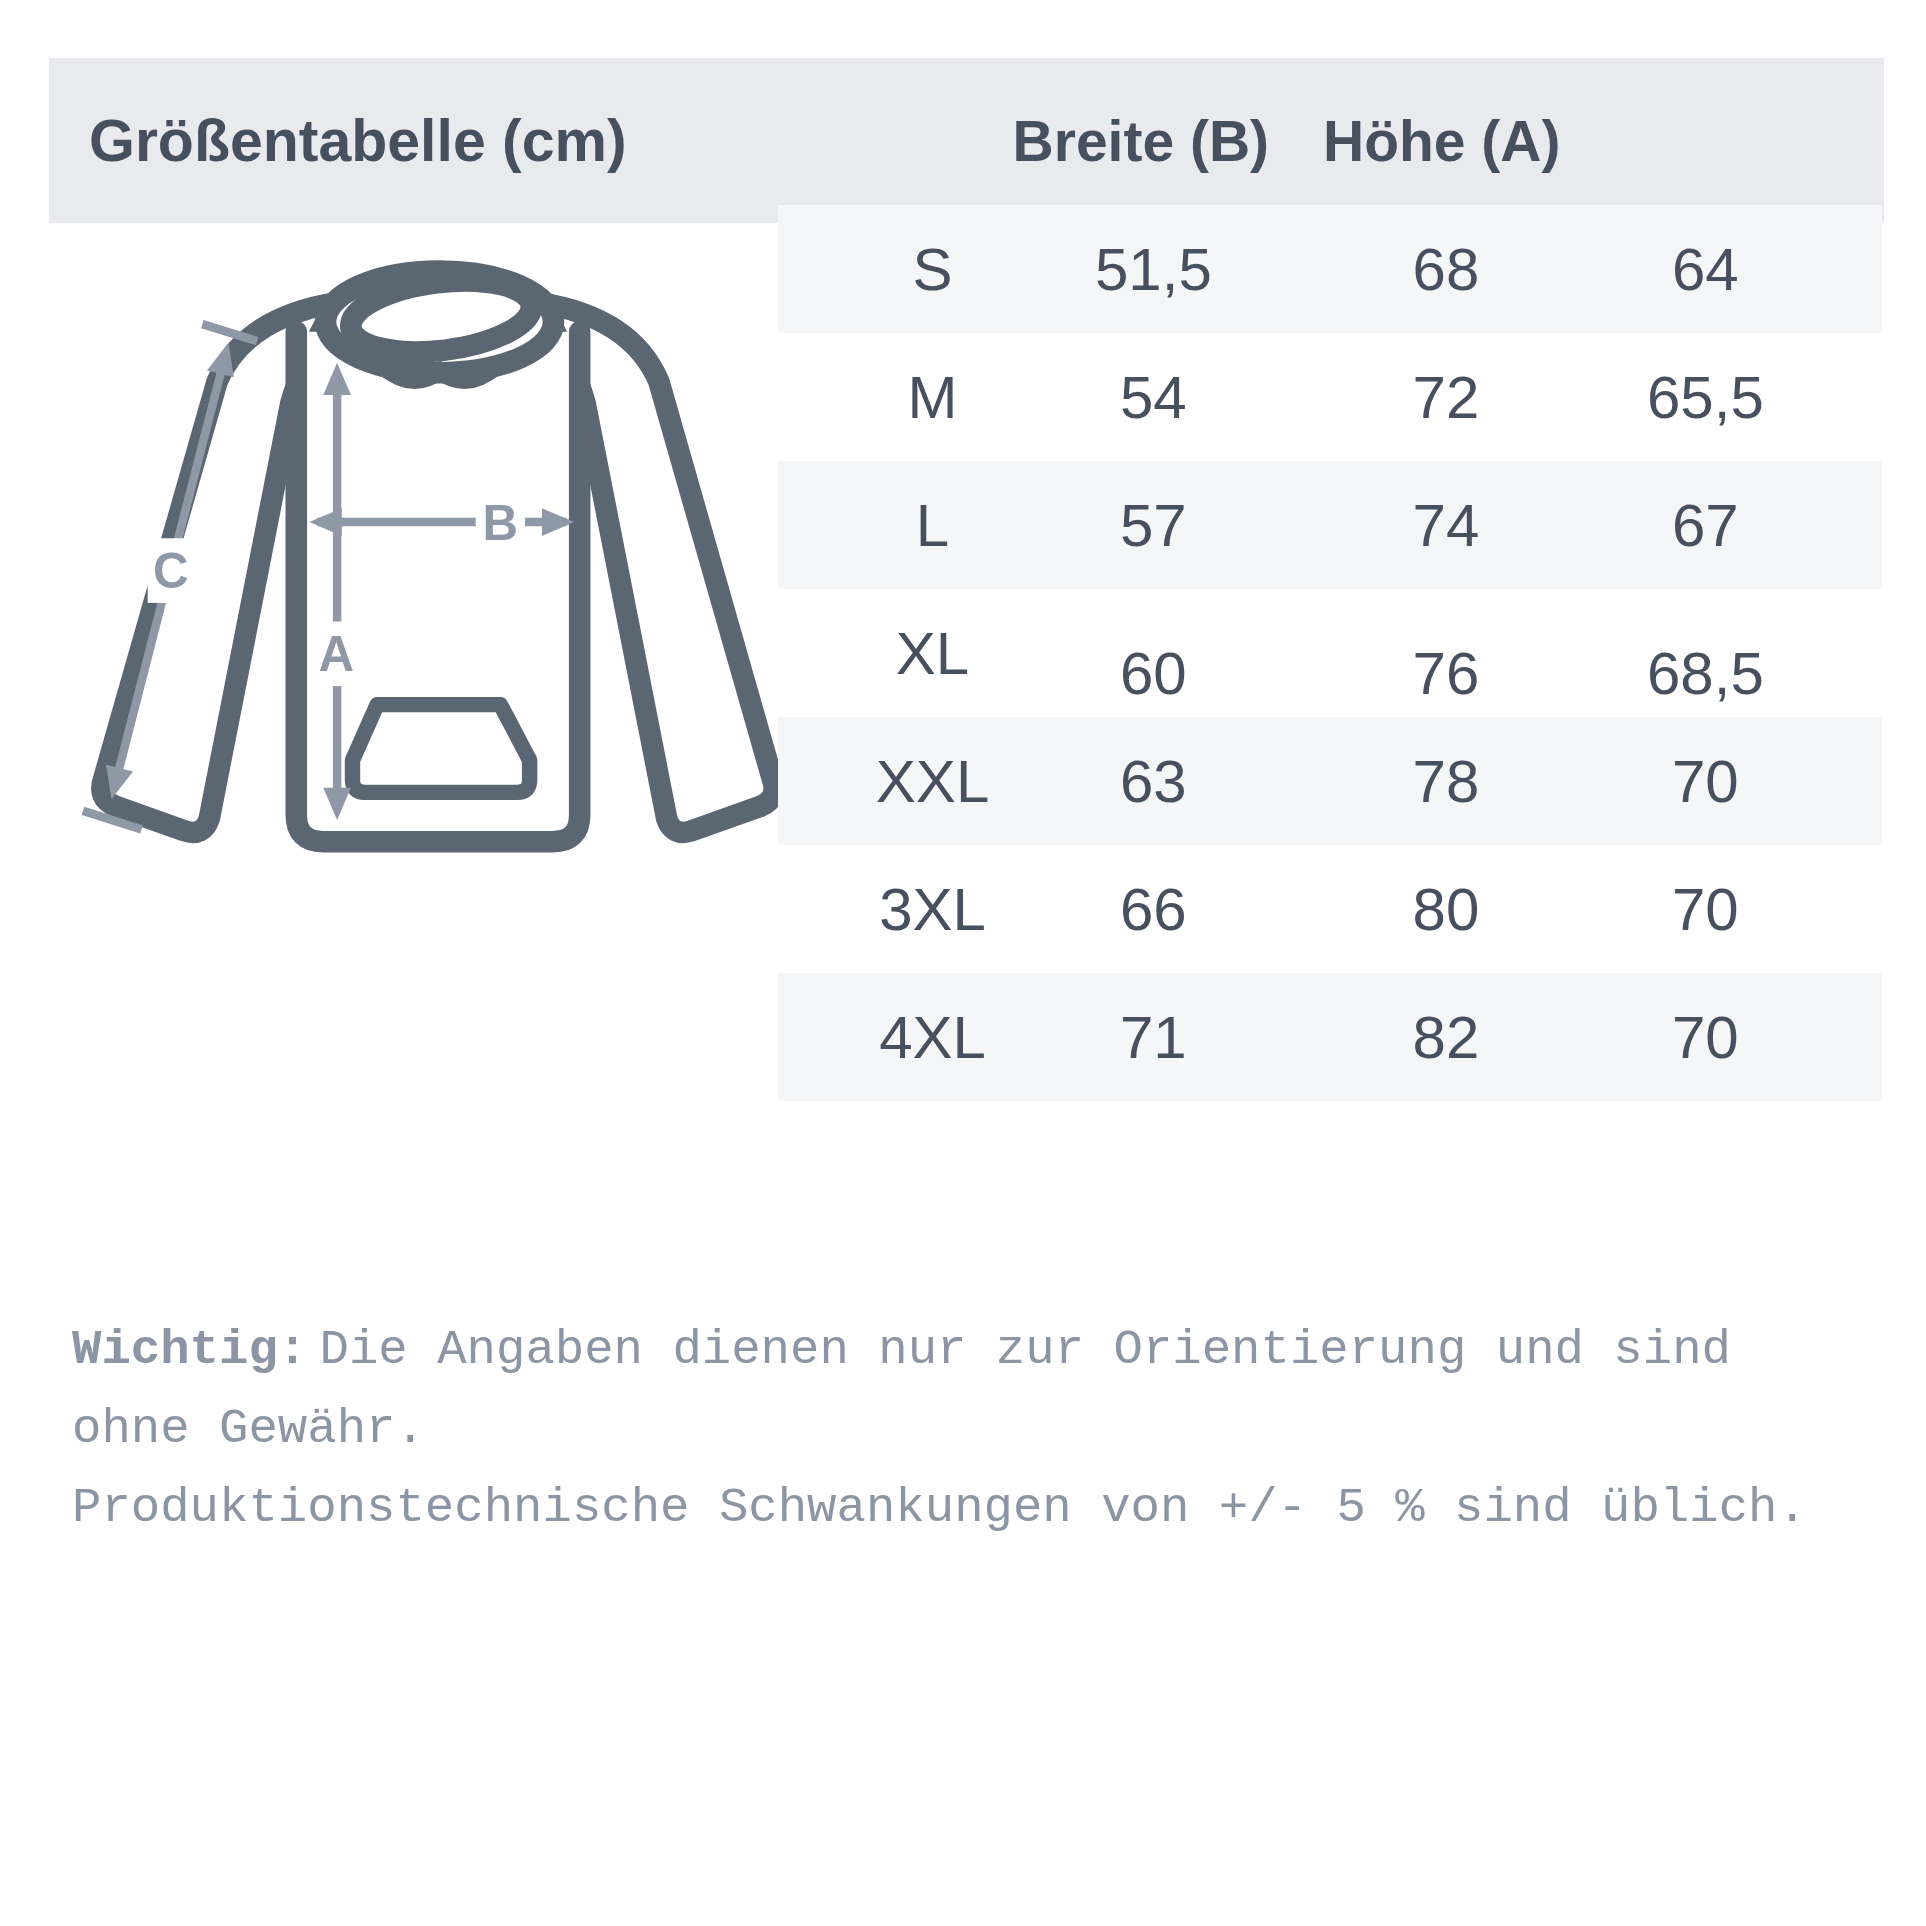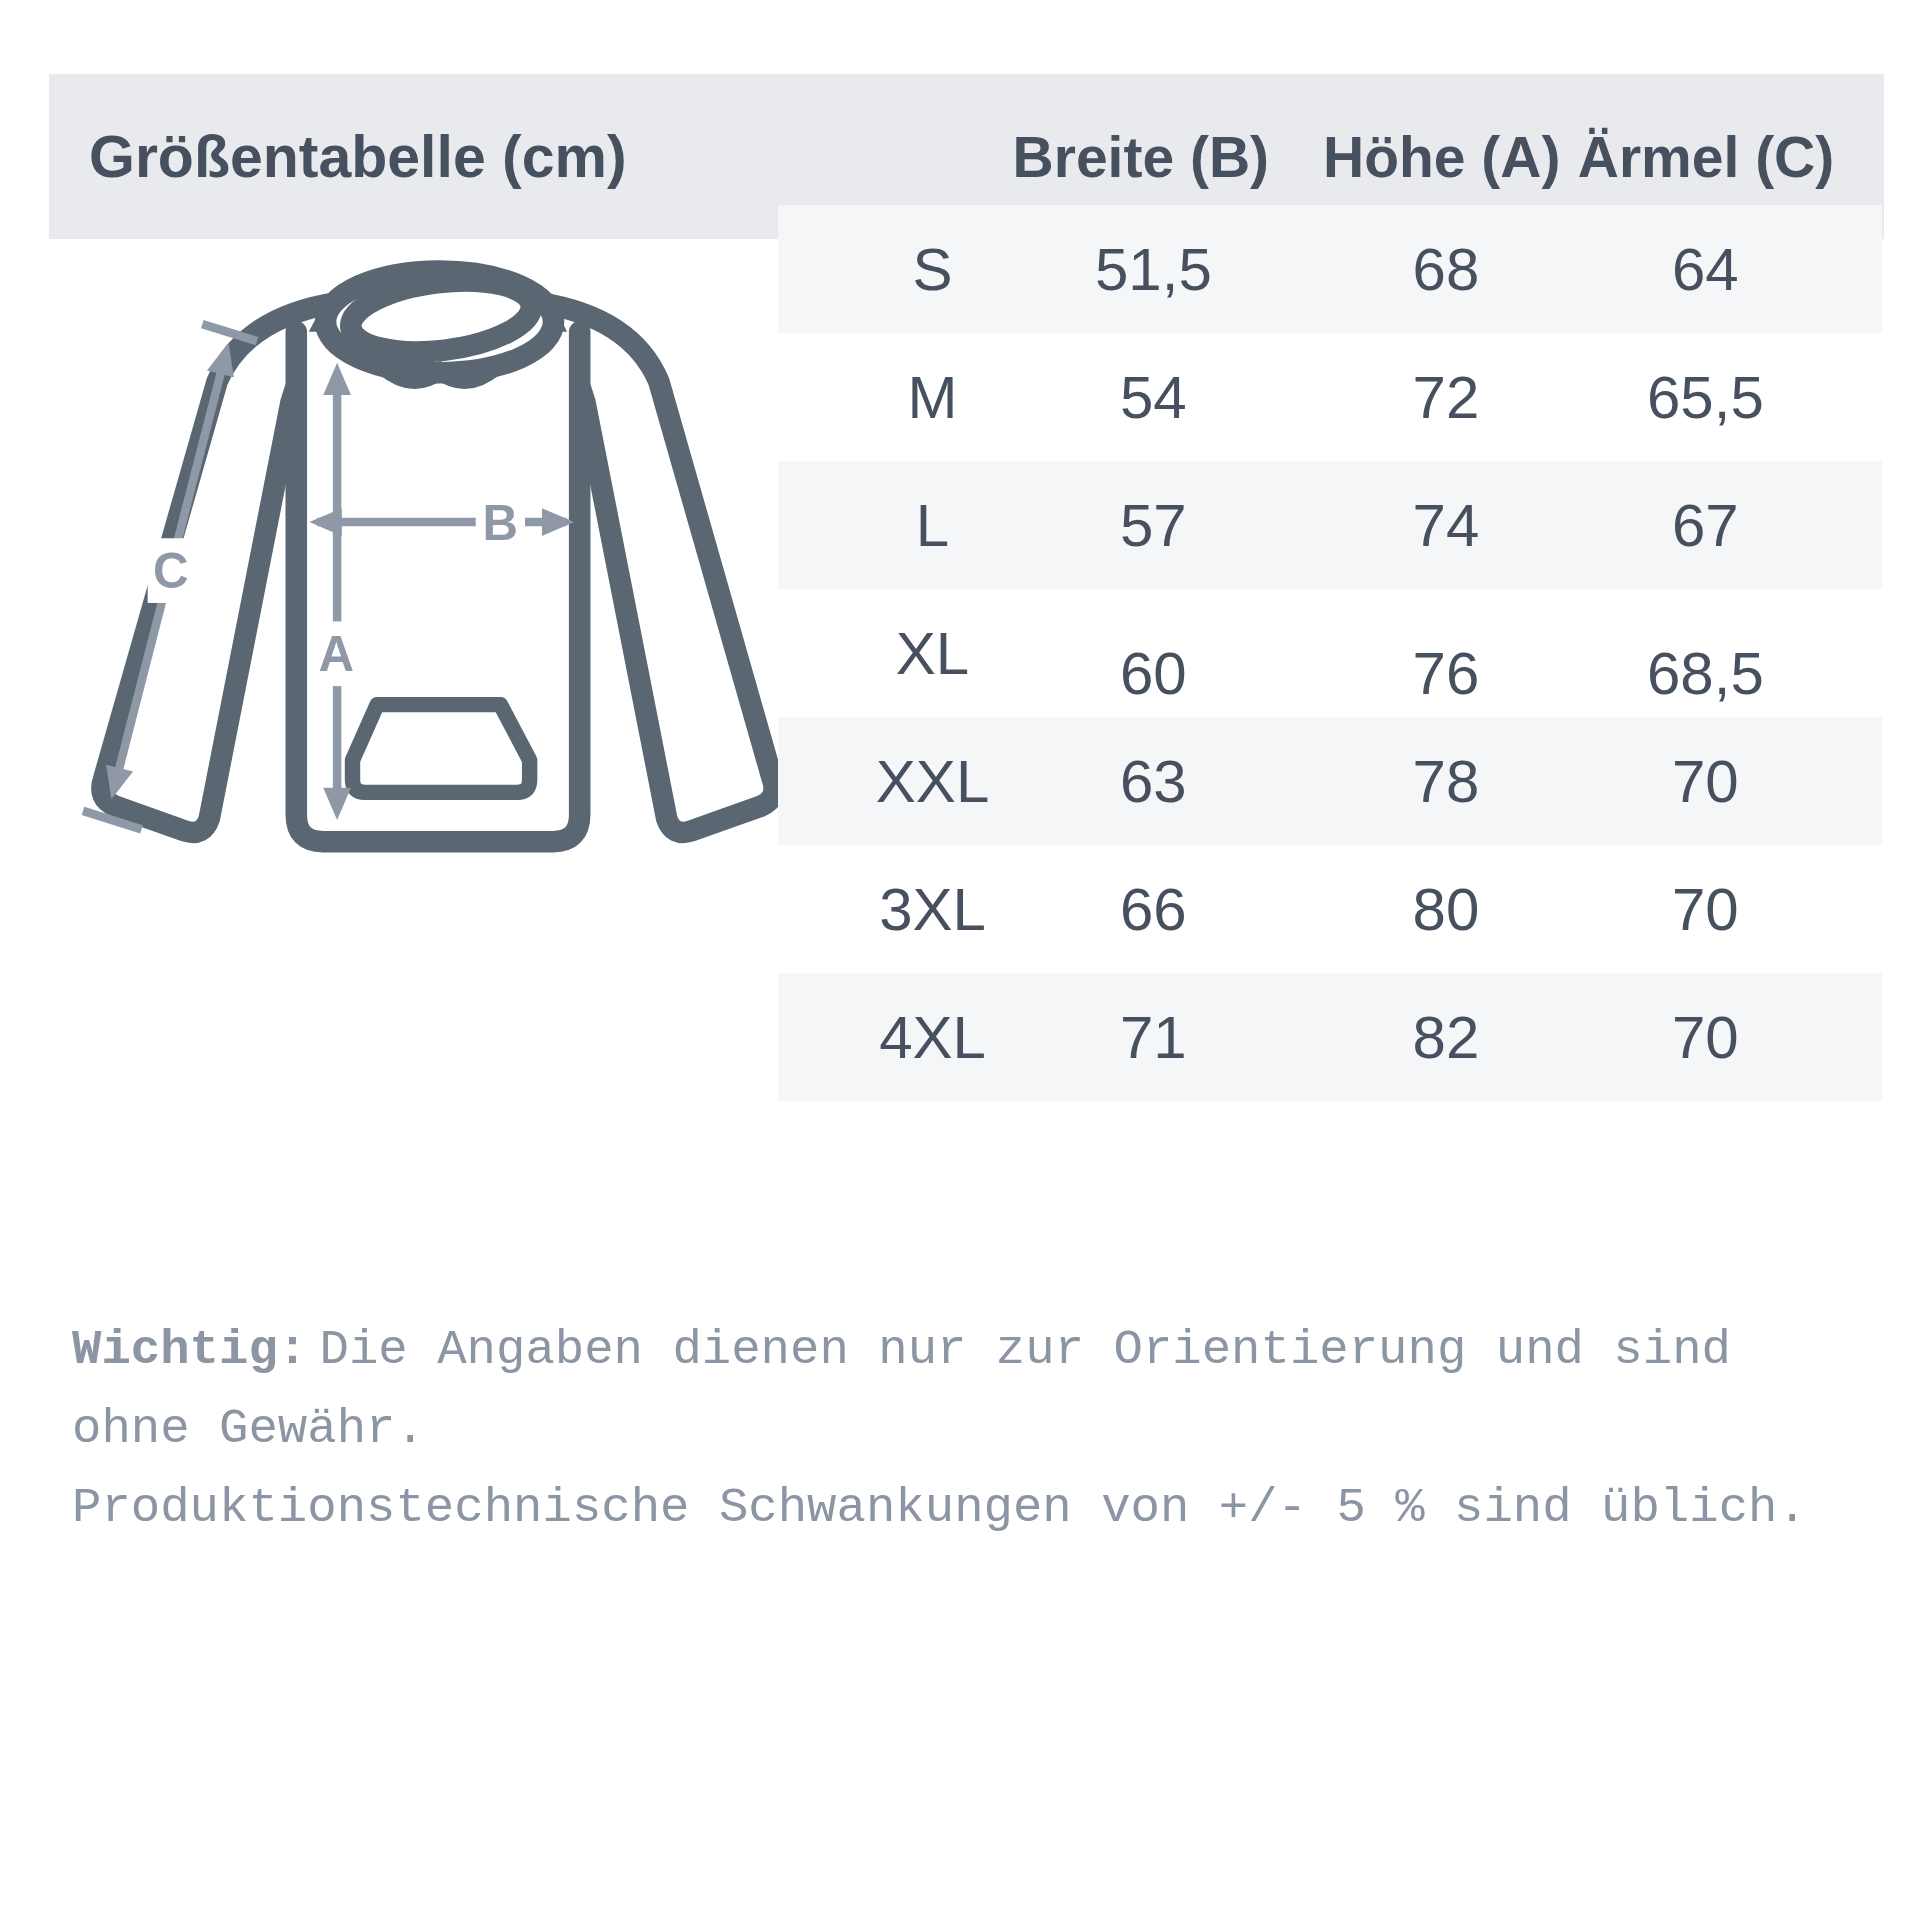--- a/index.html
+++ b/index.html
@@ -11,21 +11,21 @@
     --arrow:#8e98a6;
     --page_bg:#ffffff;
   }
   html,body{margin:0;padding:0;}
   body{
     width:1926px;height:1926px;position:relative;overflow:hidden;
     background:var(--page_bg);
     font-family:"Liberation Sans",sans-serif;
   }
   .header{
-    position:absolute;left:49px;top:74px;width:1835px;height:165px;
+    position:absolute;left:49px;top:58px;width:1835px;height:165px;
     background:var(--header_bg);
   }
   .title{
     position:absolute;left:40px;top:50%;transform:translateY(-50%);
     font-size:59px;font-weight:bold;color:var(--ink);white-space:nowrap;
   }
   .colhdr{
     position:absolute;top:50%;transform:translate(-50%,-50%);
     font-size:57px;font-weight:bold;color:var(--ink);white-space:nowrap;
   }
@@ -61,21 +61,20 @@
   }
   .note strong{font-weight:bold;margin-right:12.3px;}
 </style>
 </head>
 <body>
 
 <div class="header">
   <span class="title">Größentabelle (cm)</span>
   <span class="colhdr cb">Breite (B)</span>
   <span class="colhdr ch">Höhe (A)</span>
-  <span class="colhdr cc">Ärmel (C)</span>
 </div>
 
 <svg class="diagram" viewBox="0 0 970 860" aria-hidden="true">
 
   <path class="garment" d="M 378 112 C 295 125 245 160 222 215 L 75 730 Q 66 756 90 766 L 180 798 Q 204 806 212 782 L 318 242 C 330 200 350 160 378 112 Z"></path>
 
   <path class="garment" d="M 640 112 C 723 125 773 160 796 215 L 943 730 Q 952 756 928 766 L 838 798 Q 814 806 806 782 L 700 242 C 688 200 668 160 640 112 Z"></path>
 
   <path class="garment" d="M 325 150 L 325 777 Q 325 812 360 812 L 658 812 Q 693 812 693 777 L 693 150"></path>
 

